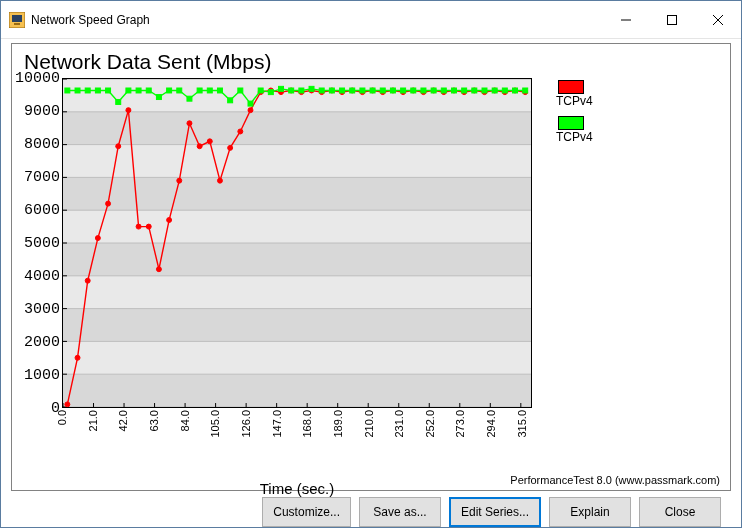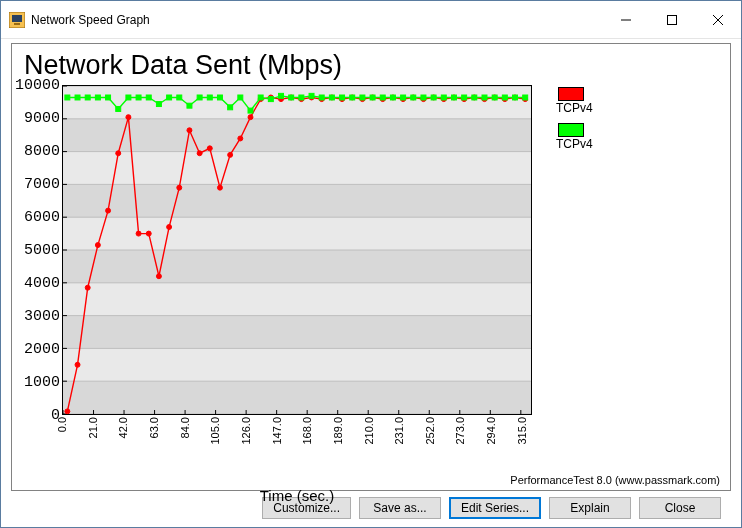--- a/index.html
+++ b/index.html
@@ -40,21 +40,21 @@
     padding: 4px 10px 6px 10px;
   }
   .graph-panel {
     border: 1px solid #828282;
     padding: 6px 10px 4px 10px;
     background: #fff;
     position: relative;
     height: 448px;
   }
   .graph-title {
-    font-size: 27px;
+    font-size: 21px;
     font-family: Arial, sans-serif;
     margin: 0 0 4px 2px;
   }
   .chart-row { display: flex; align-items: flex-start; }
   .chart-wrap { position: relative; }
   svg.chart { display: block; border: 1px solid #000; background: #e9e9e9; }
   .y-ticks {
     position: absolute;
     left: -40px; top: 0; bottom: 0;
     width: 38px;
@@ -89,21 +89,21 @@
   }
   .button-row {
     display: flex;
     justify-content: flex-end;
     gap: 8px;
     padding: 0 10px;
     margin-top: 6px;
   }
   button.win {
     min-width: 82px;
-    height: 22px;
+    height: 30px;
     padding: 0 10px;
     background: #e1e1e1;
     border: 1px solid #adadad;
     font-family: "Segoe UI", Tahoma, sans-serif;
     font-size: 12px;
     cursor: default;
   }
   button.win.default { border: 2px solid #0078d7; background: #e1e1e1; }
 </style>
 </head>

